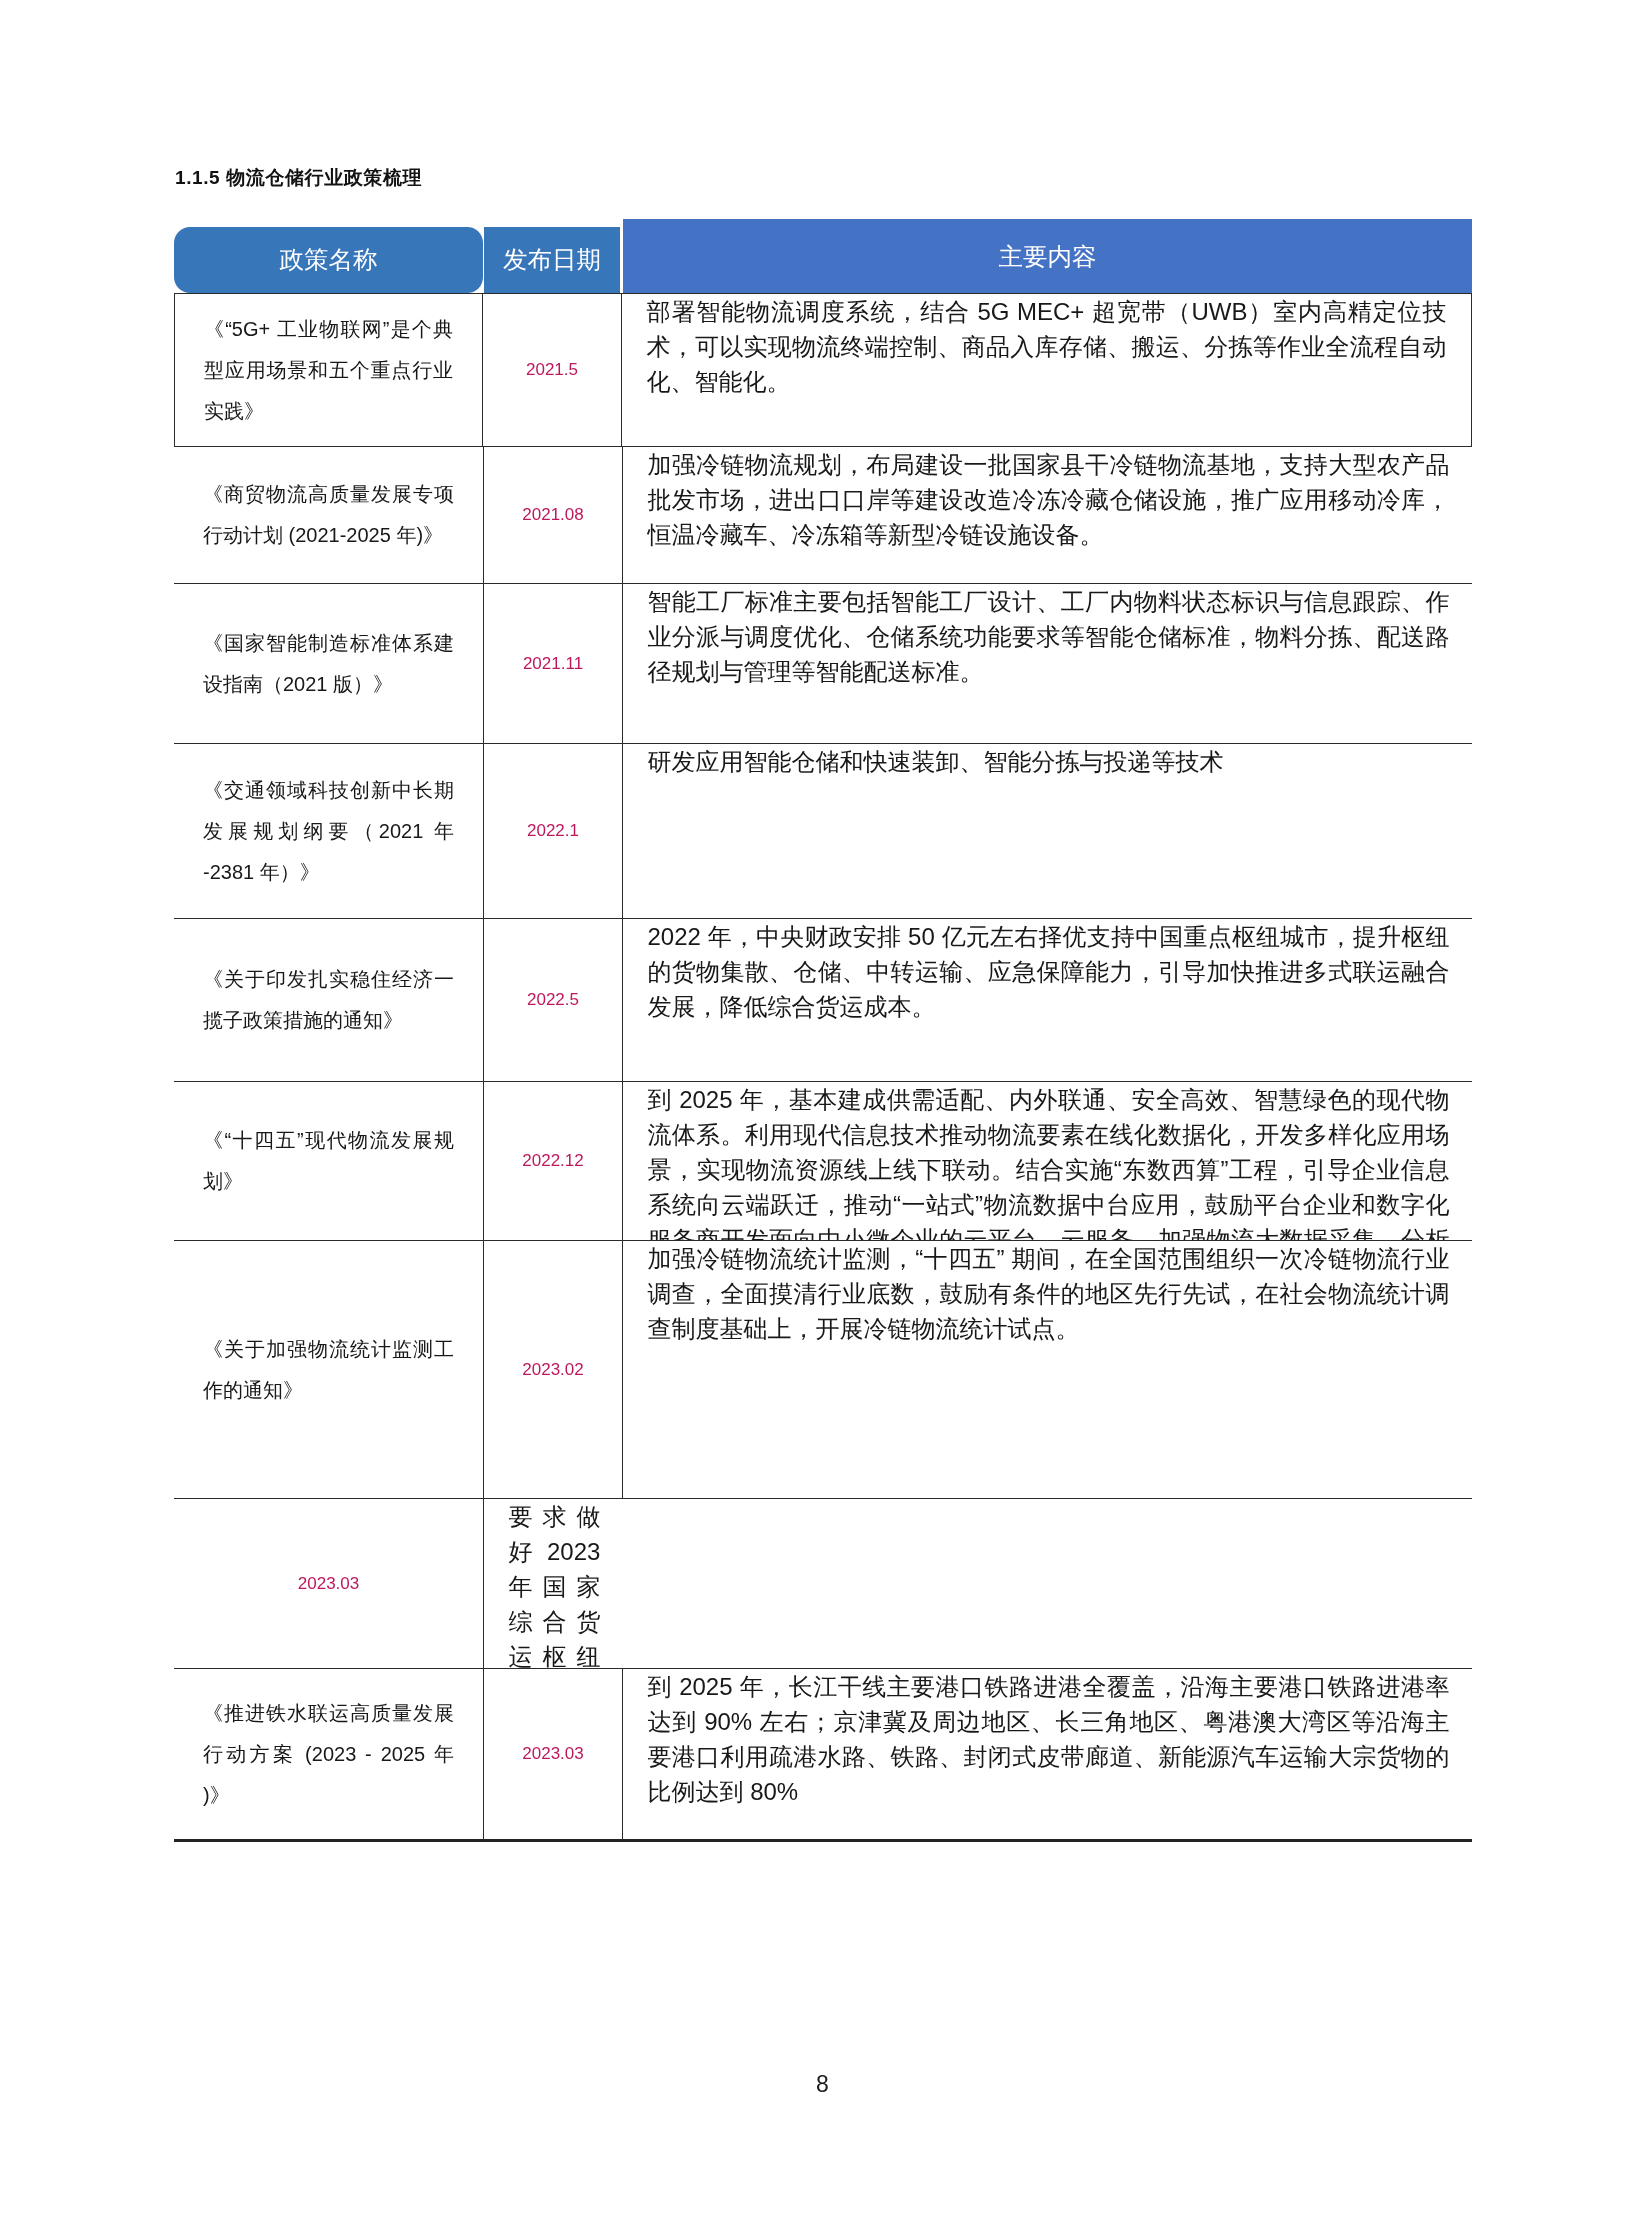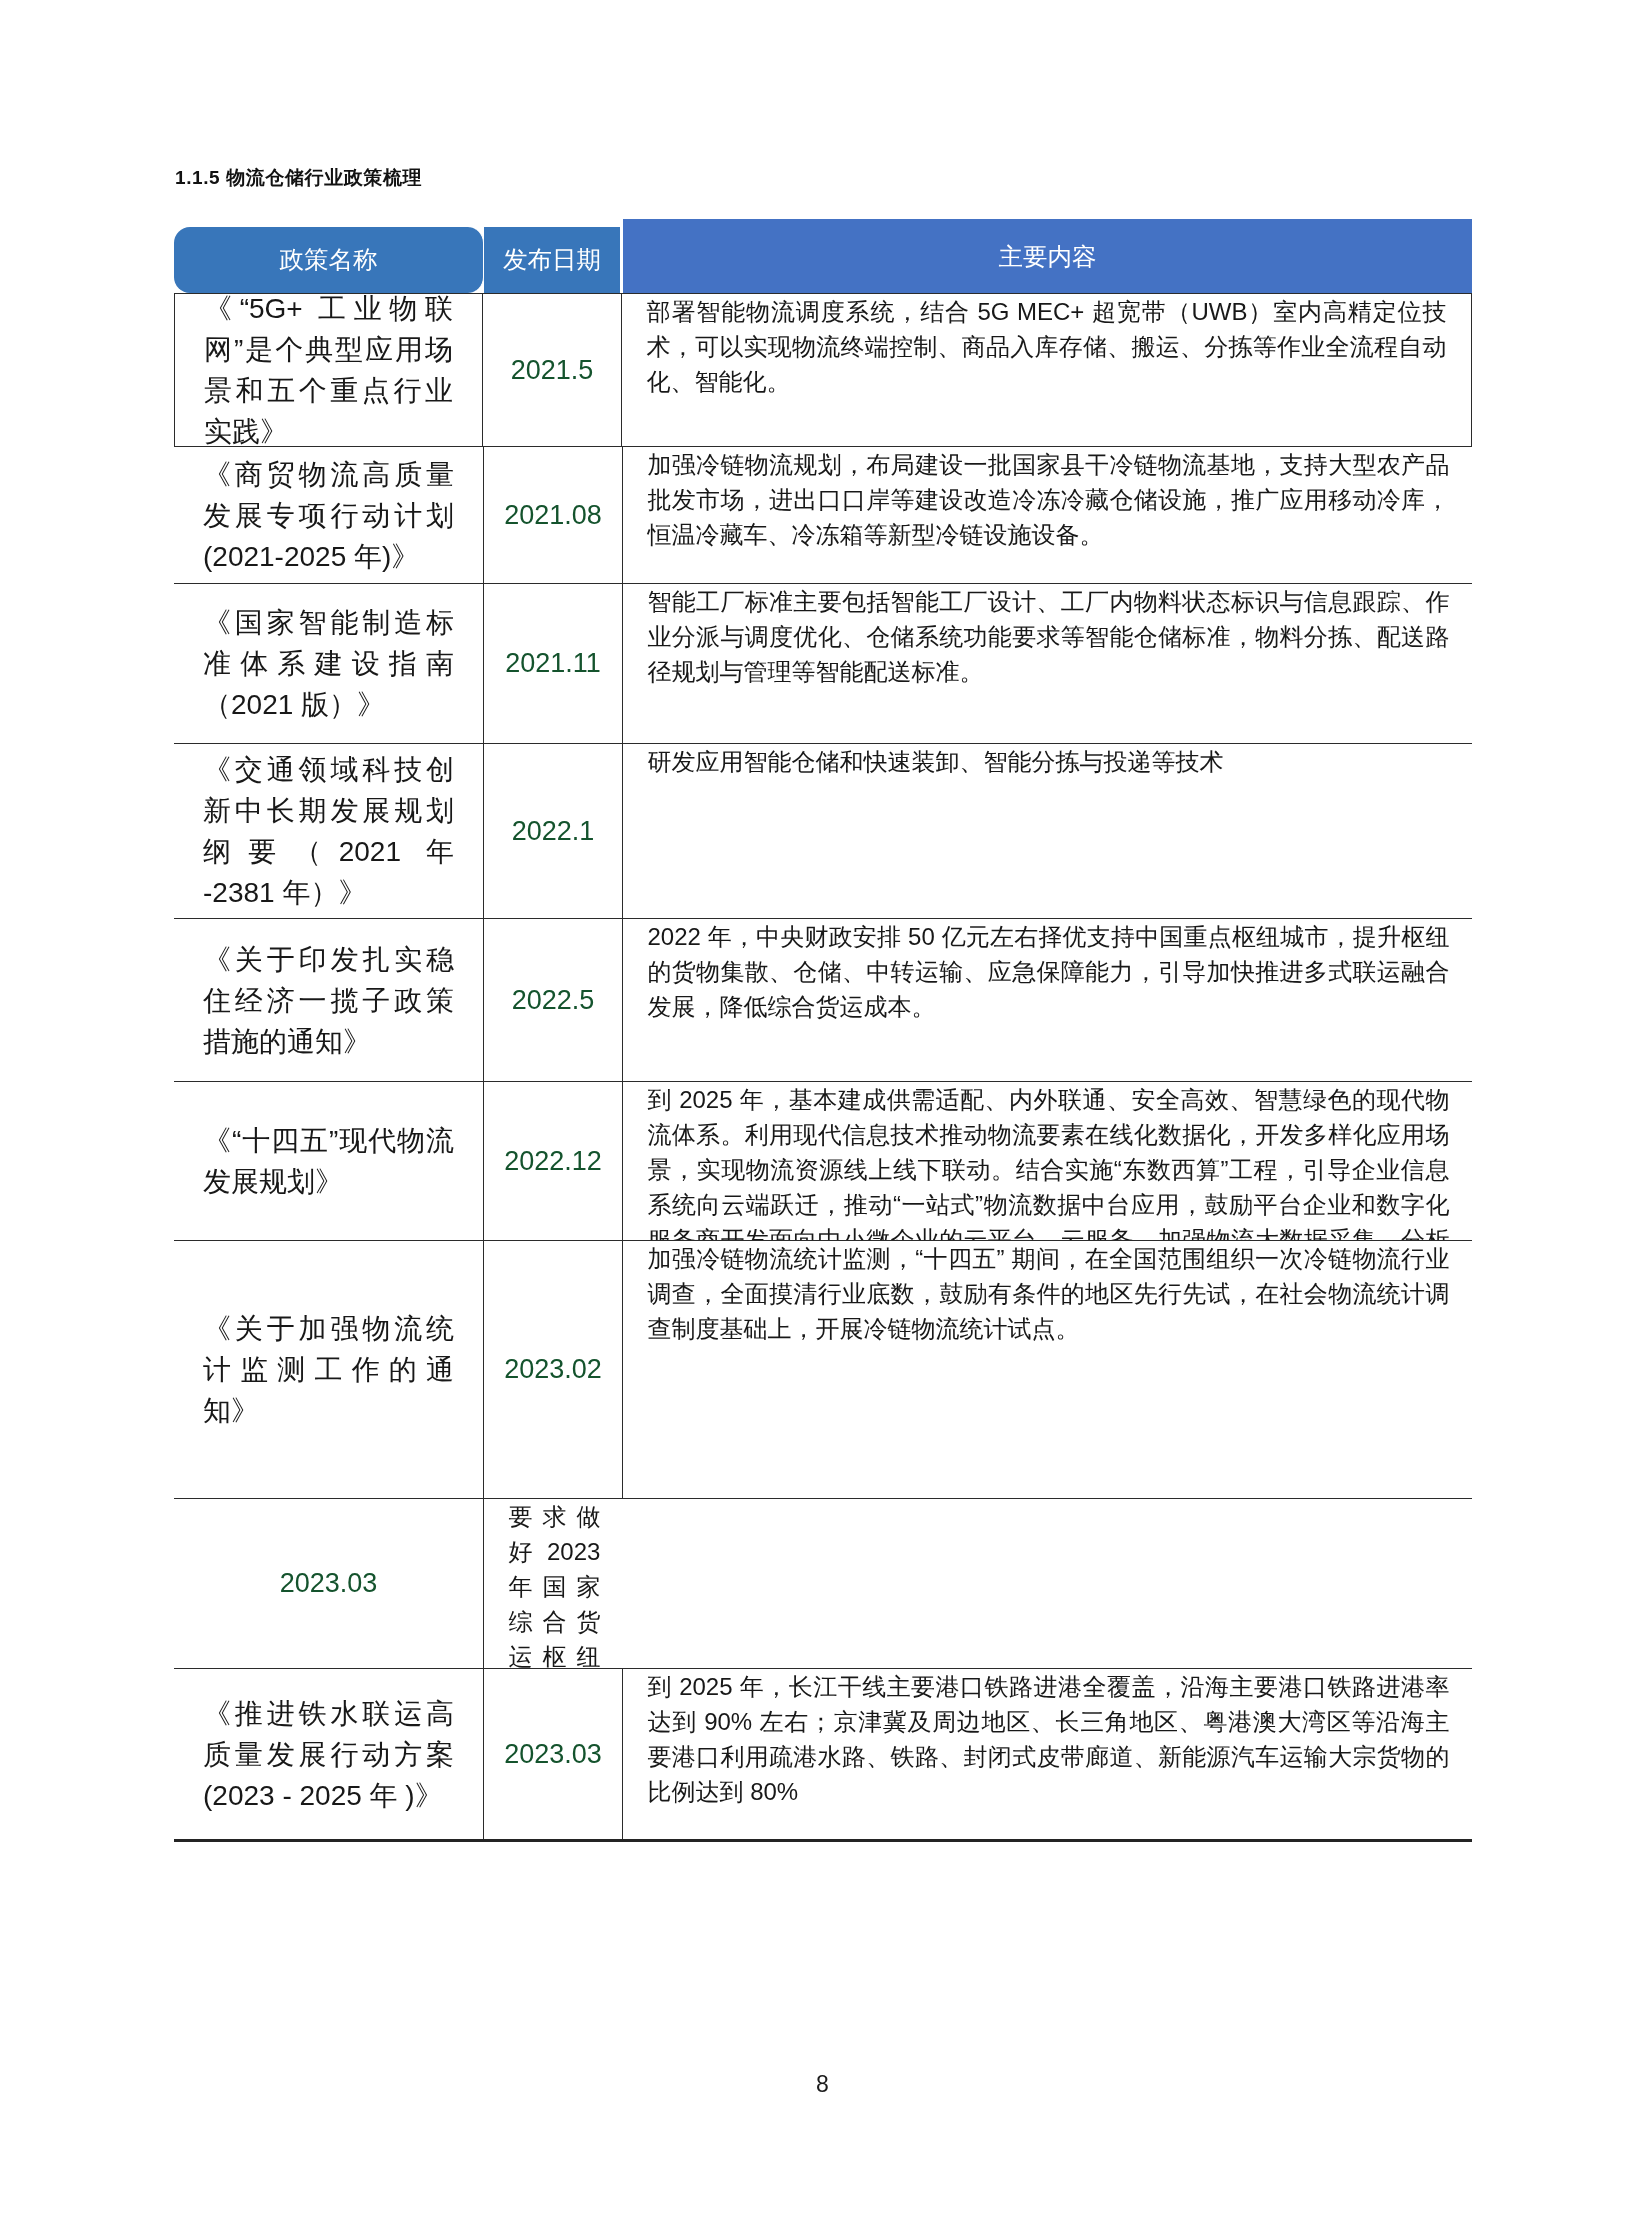--- a/index.html
+++ b/index.html
@@ -48,29 +48,29 @@
   .trow:nth-child(6){height:159px;}
   .trow:nth-child(7){height:258px;}
   .trow:nth-child(8){height:170px;}
   .trow:nth-child(9){height:171px;}
   .trow:nth-child(10){height:208px;}
   .cell{box-sizing:border-box;overflow:hidden;}
   .cell-name{
     border-right:1.3px solid #2b2b2b;
     display:flex;align-items:center;
     padding:10px 29px;
-    font-size:28px;line-height:41px;
+    font-size:20px;line-height:41px;
     text-align:justify;text-justify:inter-character;
     color:#181818;
   }
   .cell-name span{width:100%;}
   .cell-date{
     border-right:1.3px solid #2b2b2b;
     display:flex;align-items:center;justify-content:center;
-    font-size:27px;color:#14532d;
+    font-size:17px;color:#be185d;
   }
   .cell-content{
     display:flex;align-items:flex-start;
     padding:0 22.6px 0 24.5px;
     font-size:24px;line-height:35px;
     text-align:justify;text-justify:inter-character;
     color:#181818;
   }
   .cell-content span{width:100%;}
   .page-number{

